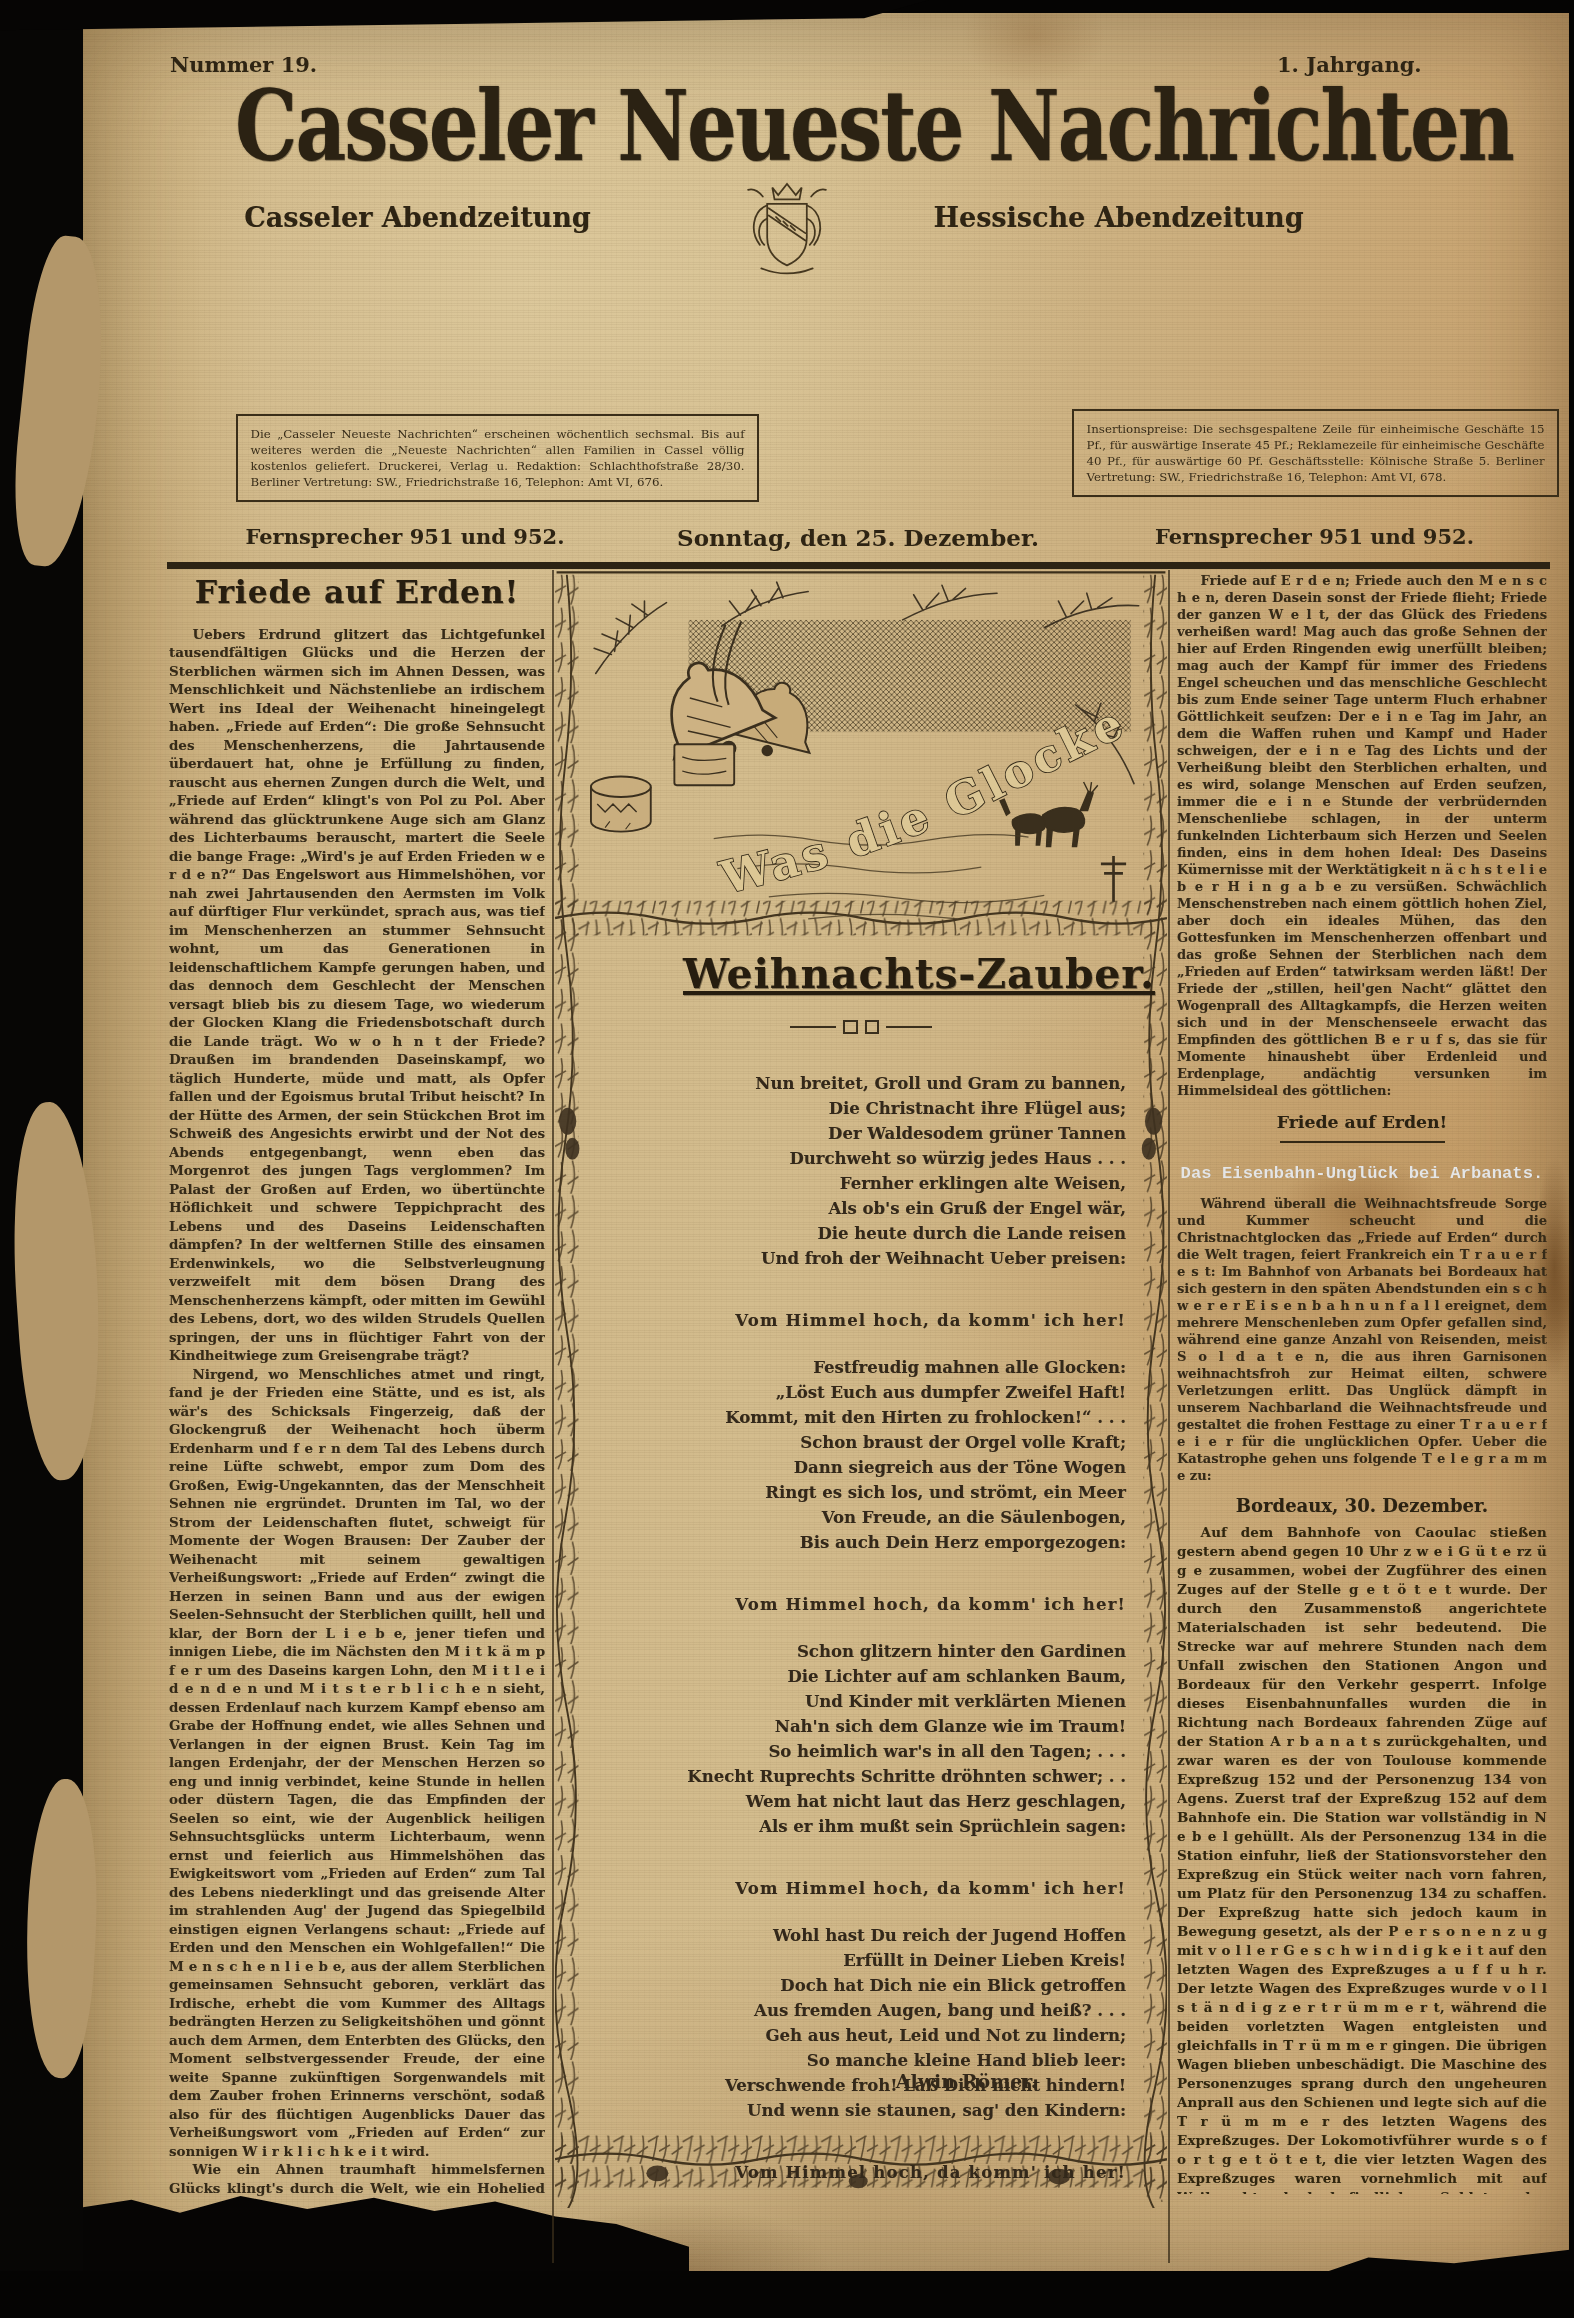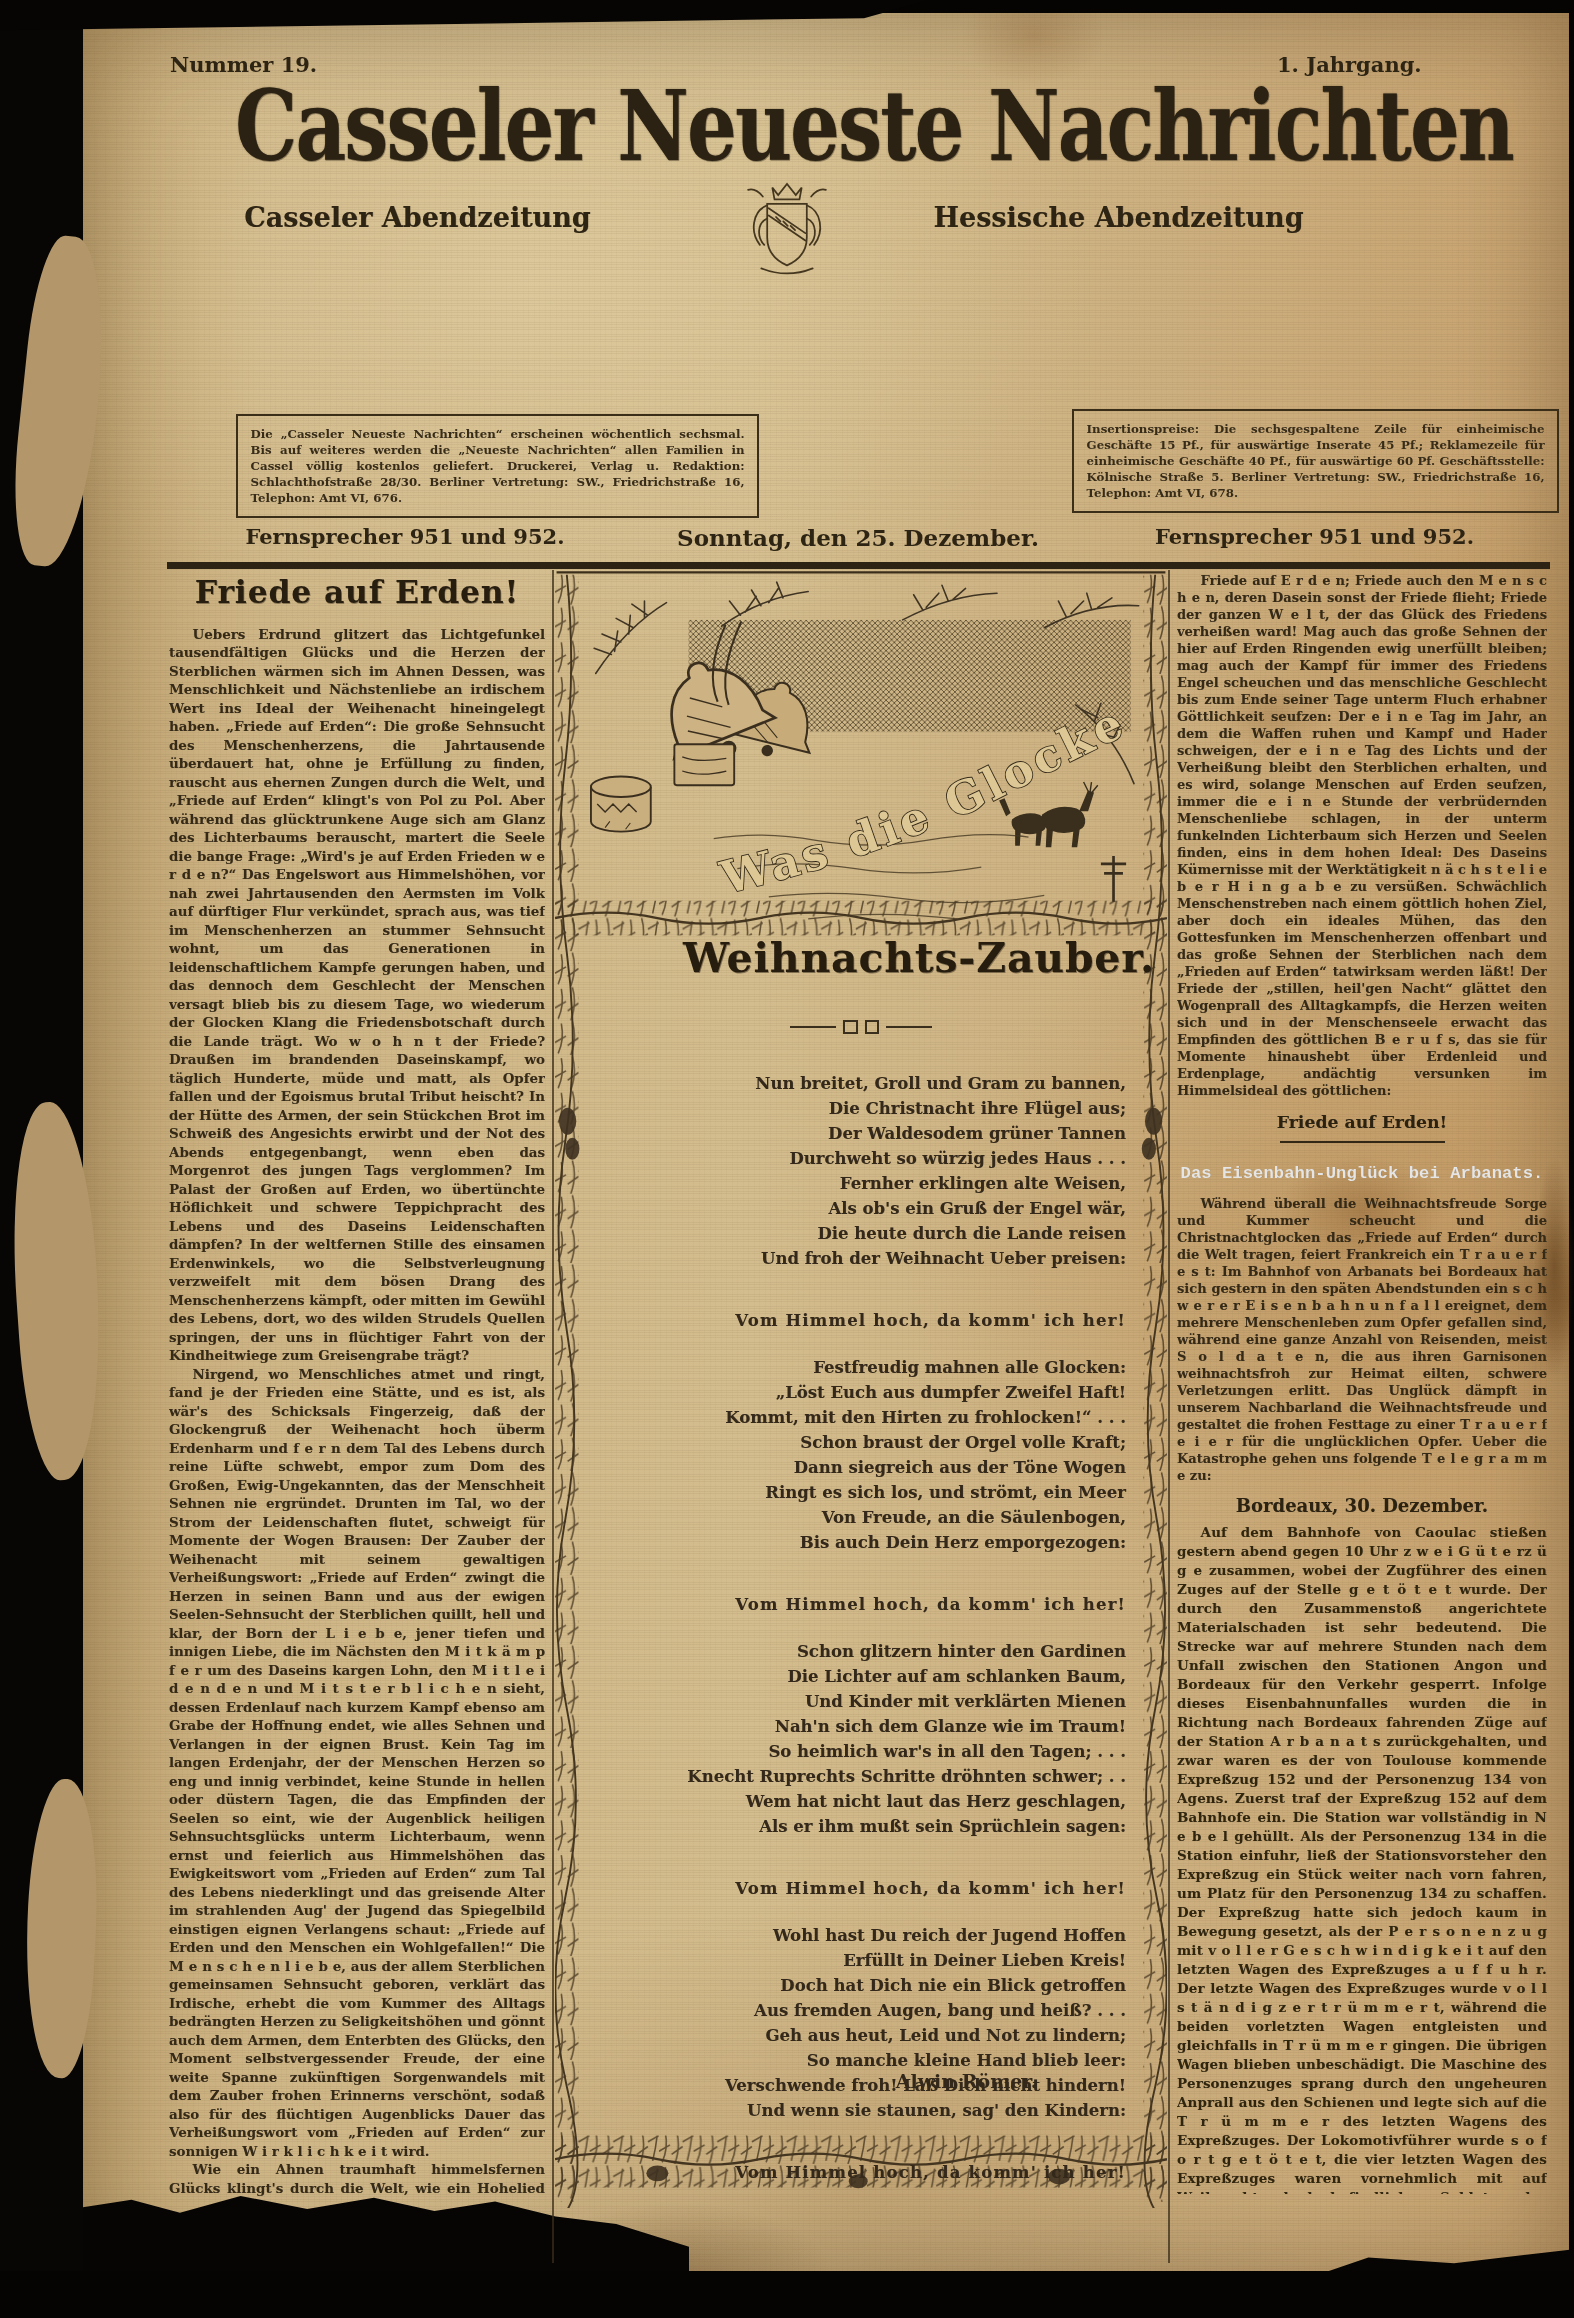--- a/index.html
+++ b/index.html
@@ -46,21 +46,21 @@
   .masthead{position:absolute;left:87px;top:72px;width:1480px;text-align:center;
     font-size:98px;line-height:1.1;font-weight:bold;color:#2b2213;letter-spacing:-2.4px;
     transform:scaleX(.8);transform-origin:50% 0;white-space:nowrap;
     text-shadow:0 0 1.6px rgba(43,34,19,.55), 0.8px 0.8px 0 rgba(43,34,19,.35);}
   .subtitle{position:absolute;top:202px;font-size:27px;font-weight:bold;color:#2e2413;text-align:center;
     text-shadow:0.4px 0.4px 0 rgba(46,36,19,.4);}
   .subtitle.left{left:197px;width:441px;}
   .subtitle.right{left:890px;width:457px;}
   .crest{position:absolute;left:732px;top:173px;width:110px;height:110px;}
   .notice{position:absolute;border:2.4px solid #3a2e19;padding:10.2px 12.6px;
-    font-size:11.8px;line-height:16px;font-weight:bold;text-align:justify;color:#372c19;}
+    font-size:11.8px;line-height:16px;font-weight:normal;text-align:justify;color:#372c19;}
   .notice.left{left:236px;top:414px;width:494px;}
   .notice.right{left:1072px;top:409px;width:458px;}
   .phoneline{position:absolute;top:524px;font-size:21px;font-weight:bold;text-align:center;color:#2e2413;}
   .phone-l{left:169px;width:472px;}
   .date-c{left:622px;width:472px;font-size:23px;}
   .phone-r{left:1094px;width:441px;}
   .thick-rule{position:absolute;left:167px;top:562px;width:1383px;height:7px;background:#2c2314;}
   
   .vrule{position:absolute;top:570px;width:1.6px;height:1693px;background:rgba(58,46,26,.75);}
   .vr-a{left:552px;} .vr-b{left:1168px;}
@@ -77,23 +77,23 @@
   .col-right h2{margin:0 0 11px;font-size:34px;line-height:1.05;text-align:center;color:#261d0f;
     text-shadow:0.6px 0.6px 0 rgba(38,29,15,.45);}
   .col-right h3{margin:0 0 12.6px;font-size:17.3px;text-align:center;color:#e5e5e5;font-family:Liberation Mono, monospace;}
   .dateline{margin:11px 0 6.3px;text-align:center;font-size:18px;font-weight:bold;color:#2b2212;}
   .telegram .para{font-size:13.4px;line-height:19px;letter-spacing:0.2px;color:#30260f;}
   
   .center-frame{position:absolute;left:555px;top:570px;width:612px;height:1638px;}
   .frame-border,.illustration{position:absolute;}
   .frame-border{left:0;top:0;width:612px;height:1638px;}
   .illustration{left:17.3px;top:9.4px;width:577px;height:351px;}
-  .poem-title{position:absolute;left:0;top:364px;width:728px;text-align:center;
+  .poem-title{position:absolute;left:0;top:380px;width:728px;text-align:center;
     font-size:41px;font-weight:bold;color:#261d0f;letter-spacing:0.8px;
-    text-shadow:0.8px 0.8px 0 rgba(38,29,15,.45);}
+    text-shadow:0.8px 0.8px 0 rgba(38,29,15,.45);text-decoration:underline;}
   .poem-divider{position:absolute;left:0;top:450px;width:612px;display:flex;justify-content:center;
     align-items:center;gap:7px;}
   .poem-divider .dash{width:46px;height:2.4px;background:#3a2f1d;}
   .poem-divider .sq{width:10.2px;height:10.2px;border:2.4px solid #3a2f1d;}
   .poem{position:absolute;left:110px;top:501px;width:461px;}
   .stanza{margin-bottom:22px;}
   .poem-line{font-size:16.5px;line-height:25px;font-weight:bold;color:#33281a;
     text-shadow:0.3px 0.4px 0 rgba(45,35,18,.3);text-align:right;}
   .poem-line.refrain{margin-left:41px;letter-spacing:1.2px;margin-top:37px;}
   .poem-author{position:absolute;left:110px;top:1500px;width:461px;text-align:center;

